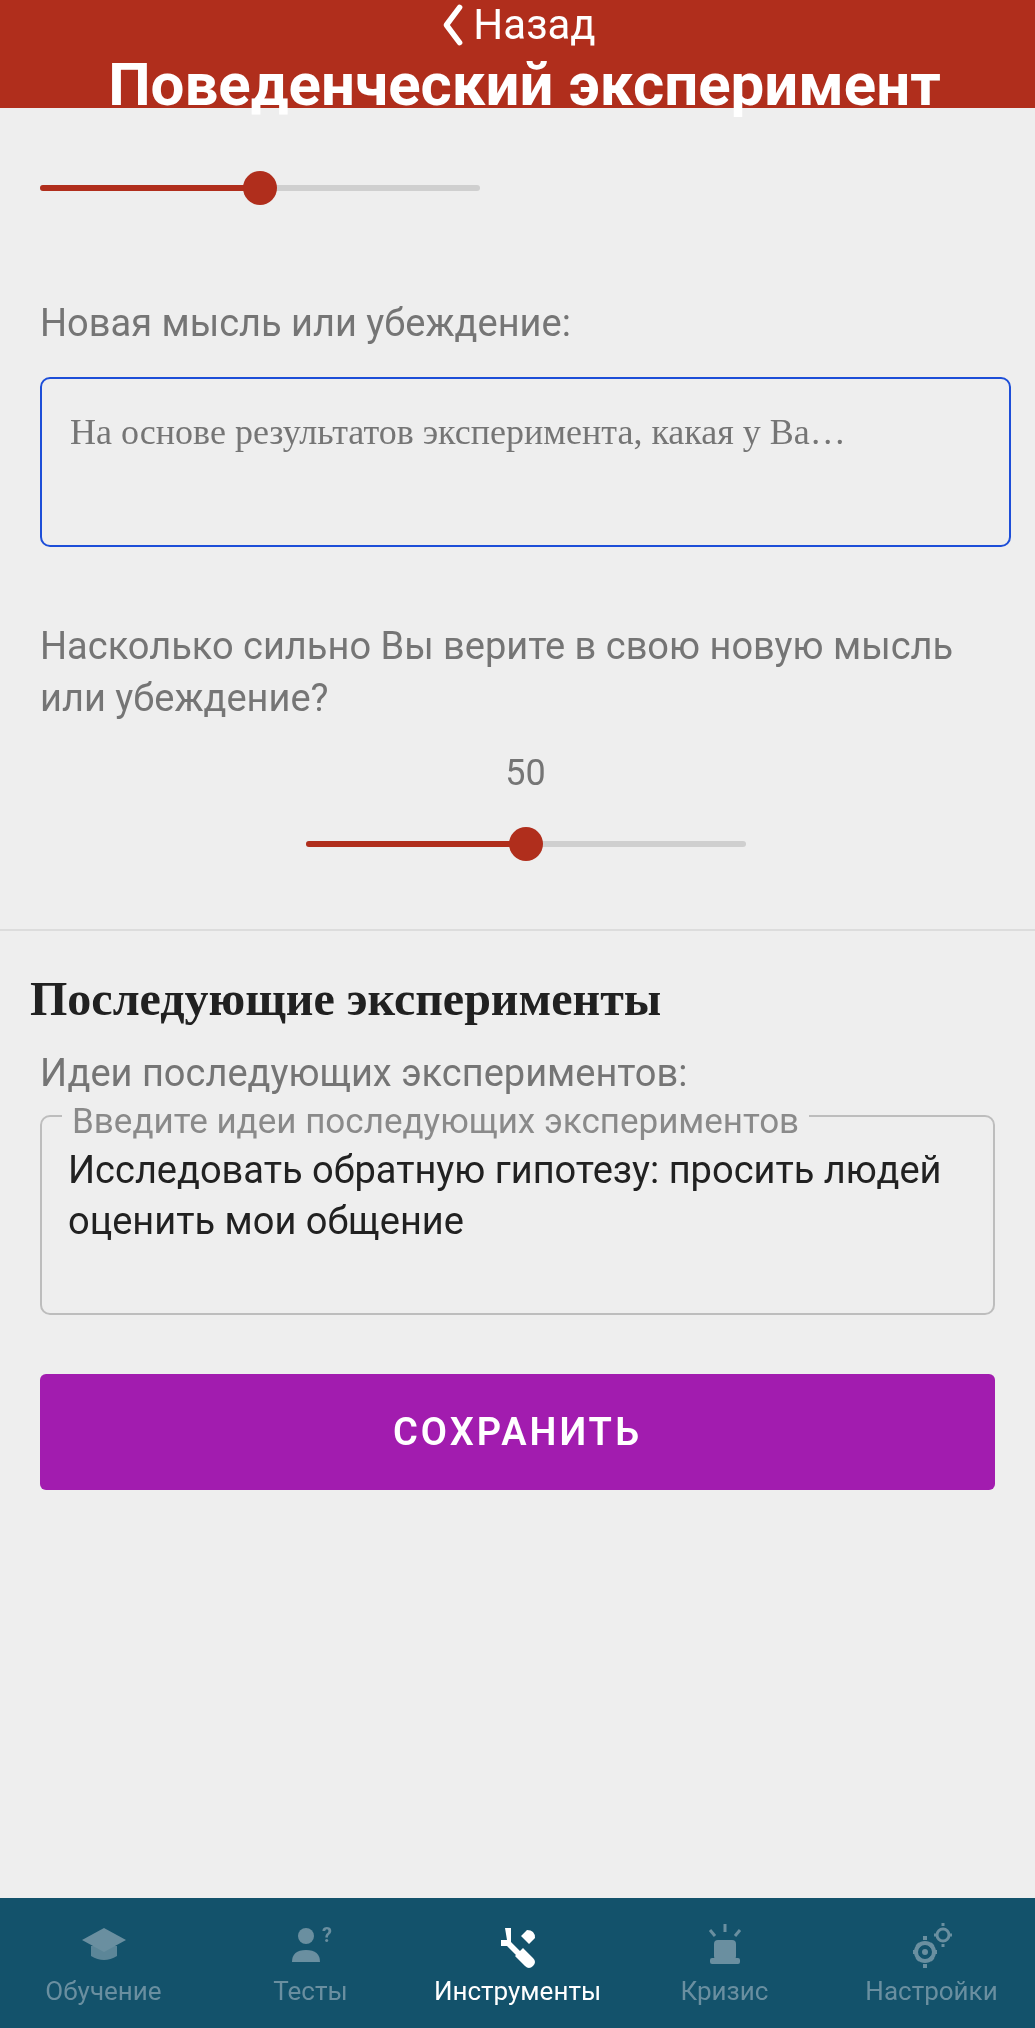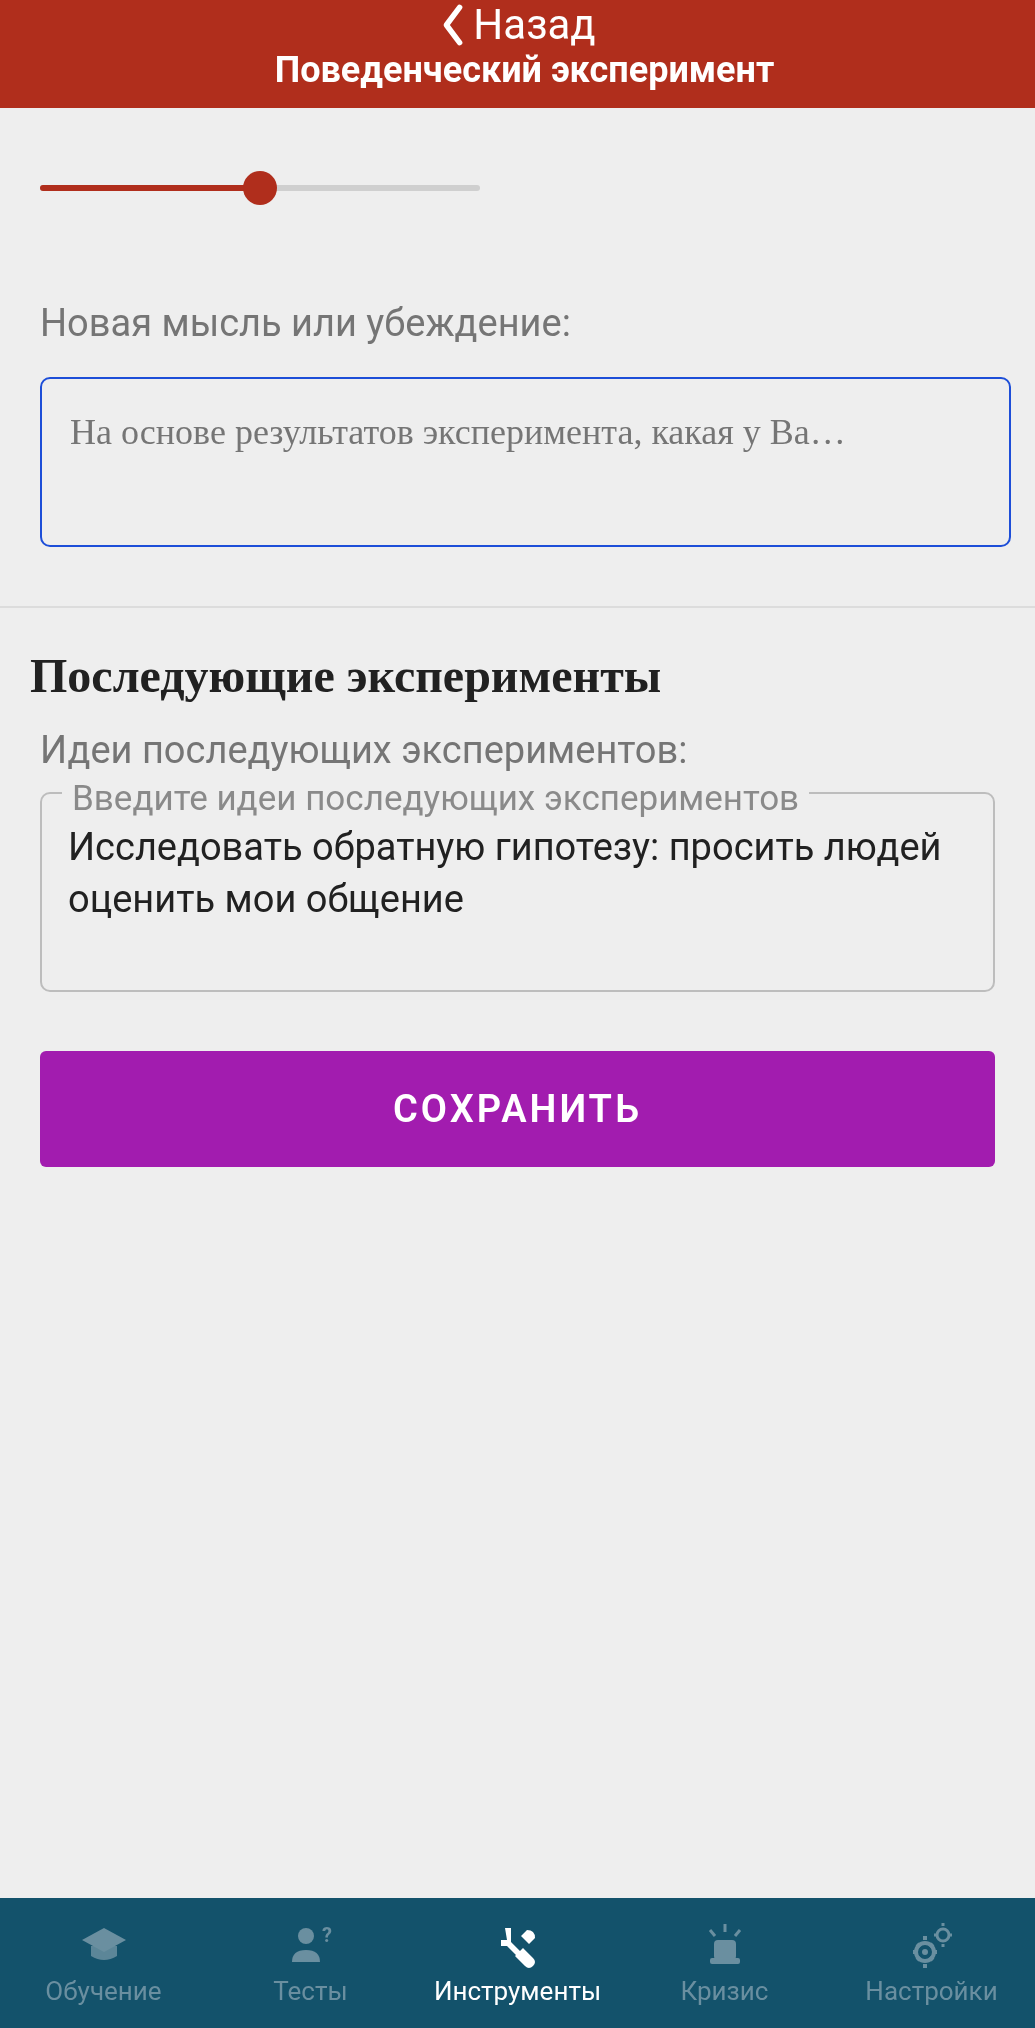--- a/index.html
+++ b/index.html
@@ -9,21 +9,21 @@
     height: 108px;
     display: flex;
     align-items: center;
     padding: 0 20px;
     color: #fff;
     flex-direction: column;
   }
   .back-btn { display: flex; align-items: center; gap: 6px; cursor: pointer; }
   .back-btn svg { width: 28px; height: 44px; }
   .back-label { font-size: 42px; font-weight: 400; }
-  .header-title { font-size: 36px; font-weight: 700; margin-left: 14px; white-space: nowrap; }
+  .header-title { font-size: 60px; font-weight: 700; margin-left: 14px; white-space: nowrap; }
   .content { padding: 0 0 0 0; height: calc(2028px - 108px - 130px); overflow: hidden; }
   .section { padding: 30px 24px 0 40px; }
   .slider-wrap { position: relative; height: 60px; margin: 20px 0 50px 0; width: 440px; }
   .slider-track {
     position: absolute; top: 50%; left: 0; right: 0; height: 6px;
     background: #cfcfcf; transform: translateY(-50%); border-radius: 3px;
   }
   .slider-fill {
     position: absolute; top: 50%; left: 0; height: 6px;
     background: #b02e1c; transform: translateY(-50%); border-radius: 3px;
@@ -93,20 +93,29 @@
       <div class="slider-fill" style="width:50%"></div>
       <div class="slider-thumb" style="left:50%"></div>
     </div>
   </div>
 
   <div class="section">
     <div class="field-label">Новая мысль или убеждение:</div>
     <textarea class="textarea" placeholder="На основе результатов эксперимента, какая у Ва…" style=""></textarea>
   </div>
 
+  <div class="section" style="padding-top:70px;">
+    <div class="field-label">Насколько сильно Вы верите в свою новую мысль или убеждение?</div>
+    <div class="slider-value">50</div>
+    <div class="slider-wrap slider-centered">
+      <div class="slider-track"></div>
+      <div class="slider-fill" style="width:50%"></div>
+      <div class="slider-thumb" style="left:50%"></div>
+    </div>
+  </div>
 
   <div class="divider"></div>
 
   <div class="section-title">Последующие эксперименты</div>
   <div class="sub-label">Идеи последующих экспериментов:</div>
 
   <div class="floating-field">
     <div class="floating-label">Введите идеи последующих экспериментов</div>
     <textarea class="floating-textarea" style="">Исследовать обратную гипотезу: просить людей оценить мои общение</textarea>
   </div>

